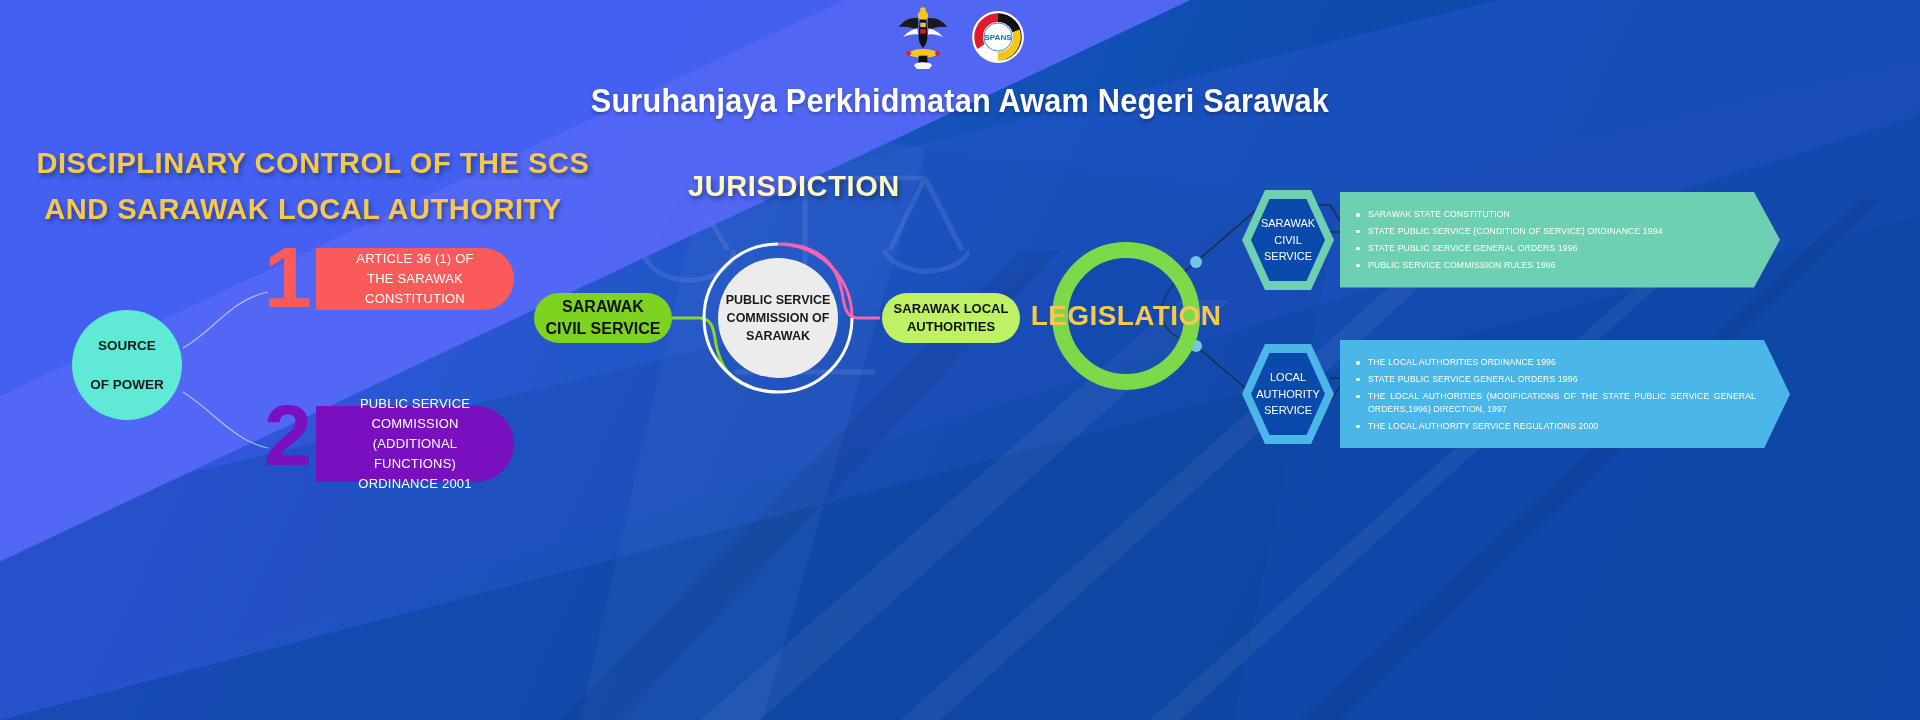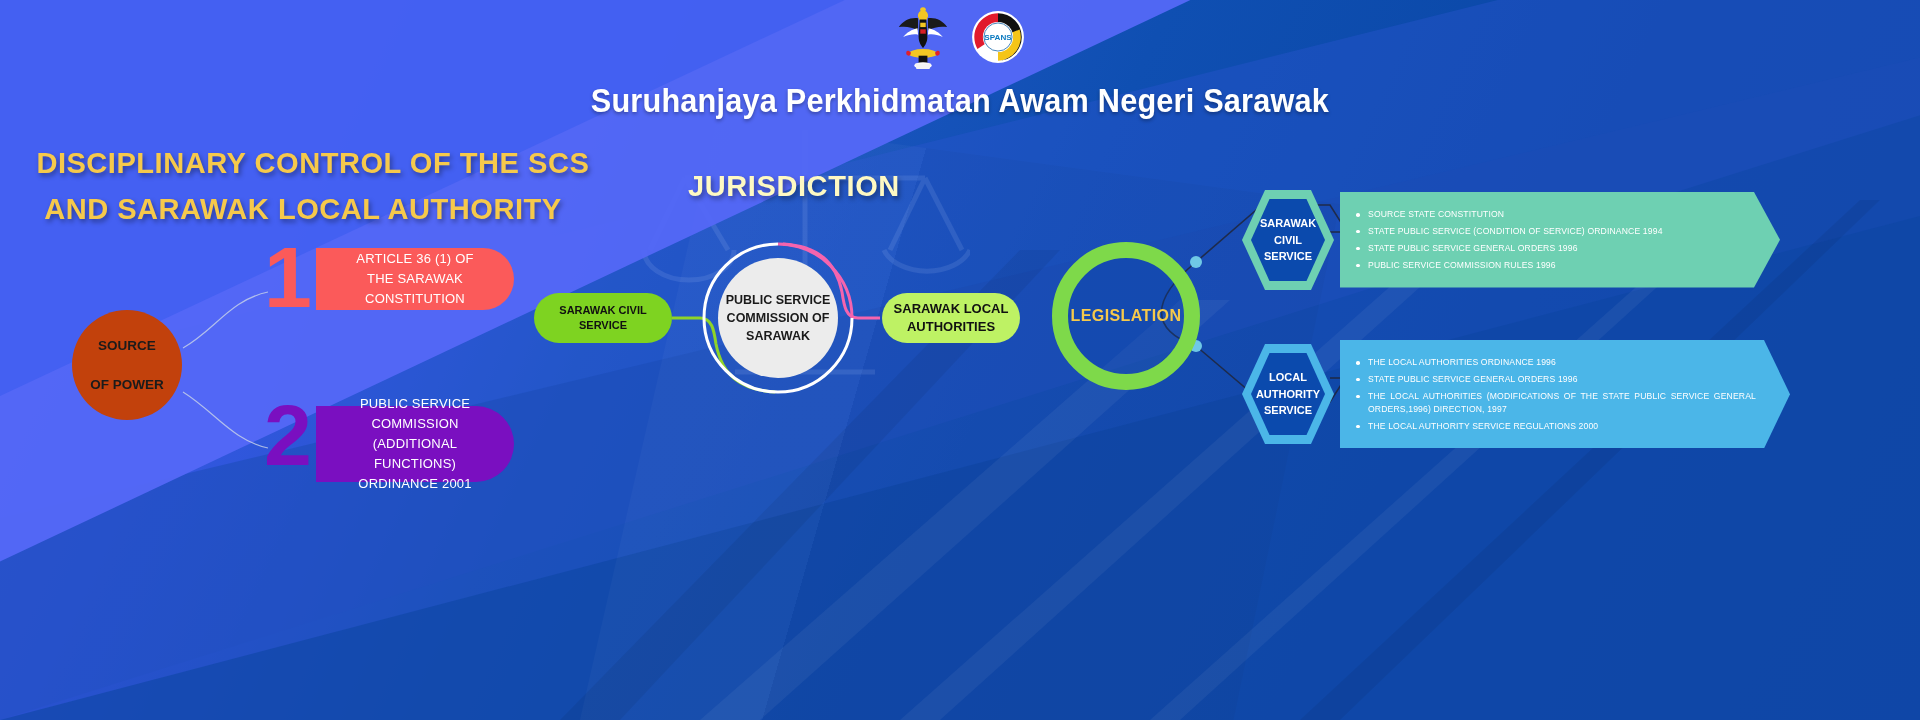--- a/index.html
+++ b/index.html
@@ -83,21 +83,21 @@
 
   .jurisdiction{
     position:absolute; left:688px; top:170px; z-index:6;
     color:#fef9c3; font-size:29px; font-weight:700; letter-spacing:.6px;
     text-shadow:2px 3px 5px rgba(0,0,0,.38);
   }
 
   
   .source-circle{
     position:absolute; left:72px; top:310px; width:110px; height:110px;
-    border-radius:50%; background:#c2410c; z-index:6;
+    border-radius:50%; background:#5eead4; z-index:6;
     display:flex; flex-direction:column; align-items:center; justify-content:center;
     color:#1b1b1b; font-size:13.5px; font-weight:700; line-height:1.45; text-align:center;gap:19px;
   }
 
   .item-card{ position:absolute; z-index:6; display:flex; align-items:center; }
   .item-num{
     font-size:86px; font-weight:800; line-height:.78; letter-spacing:-3px;
     position:absolute; left:0; top:-4px; z-index:1;
   }
   .item-pill{
@@ -113,50 +113,50 @@
 
   #item-2{ left:264px; top:406px; }
   #item-2 .item-num{ color:#7a0fc0; }
   #item-2 .item-pill{ background:#7a0fc0; margin-left:52px; width:198px; height:76px; }
 
   
   .pill-green{
     position:absolute; left:534px; top:293px; width:138px; height:50px;
     background:#7ed321; border-radius:25px; z-index:6;
     display:flex; align-items:center; justify-content:center; text-align:center;
-    color:#111; font-size:11px; font-weight:700; line-height:1.35; padding:0 8px;
+    color:#111; font-size:16px; font-weight:700; line-height:1.35; padding:0 8px;
   }
   .pill-pink{
     position:absolute; left:882px; top:293px; width:138px; height:50px;
     background:#bef264; border-radius:25px; z-index:6;
     display:flex; align-items:center; justify-content:center; text-align:center;
     color:#111; font-size:13px; font-weight:700; line-height:1.35; padding:0 8px;
   }
   .center-circle{
     position:absolute; left:718px; top:258px; width:120px; height:120px;
     background:#ececec; border-radius:50%; z-index:7;
     display:flex; flex-direction:column; align-items:center; justify-content:center;
     color:#1a1a1a; font-size:12.5px; font-weight:700; line-height:1.45; text-align:center;
   }
   .center-ring{ position:absolute; left:700px; top:240px; width:156px; height:156px; z-index:6; }
 
   
   .legislation{
     position:absolute; left:1052px; top:242px; width:148px; height:148px;
     border-radius:50%; border:16px solid #7ed94a; z-index:7;
     display:flex; align-items:center; justify-content:center;
-    color:#f6c94b; font-size:16px; font-weight:800; letter-spacing:.4px;
+    color:#f6c94b; font-size:28px; font-weight:800; letter-spacing:.4px;
     background:rgba(8,68,162,.25);
   }
 
   .hexwrap{ position:absolute; z-index:7; }
   .hex{
     width:92px; height:100px; display:flex; flex-direction:column;
     align-items:center; justify-content:center; text-align:center;
-    color:#ffffff; font-size:11px; font-weight:700; line-height:1.5;
+    color:#ffffff; font-size:11px; font-weight:400; line-height:1.5;
     clip-path:polygon(25% 0, 75% 0, 100% 50%, 75% 100%, 25% 100%, 0 50%);
   }
   .hex-inner{
     width:100%; height:100%; display:flex; flex-direction:column;
     align-items:center; justify-content:center;
     clip-path:polygon(25% 0, 75% 0, 100% 50%, 75% 100%, 25% 100%, 0 50%);
     background:#0b4aad;
   }
   #hex-scs{ left:1242px; top:190px; }
   #hex-scs .hex{ background:#6ed0b2; padding:9px; }
@@ -333,21 +333,21 @@
       <div class="hex-inner">
         <span>LOCAL</span>
         <span>AUTHORITY</span>
         <span>SERVICE</span>
       </div>
     </div>
   </div>
 
   <div class="legis-box" id="legis-scs">
     <ul>
-      <li>SOURCE STATE CONSTITUTION</li>
+      <li>SARAWAK STATE CONSTITUTION</li>
       <li>STATE PUBLIC SERVICE (CONDITION OF SERVICE) ORDINANCE 1994</li>
       <li>STATE PUBLIC SERVICE GENERAL ORDERS 1996</li>
       <li>PUBLIC SERVICE COMMISSION RULES 1996</li>
     </ul>
   </div>
 
   <div class="legis-box" id="legis-las">
     <ul>
       <li>THE LOCAL AUTHORITIES ORDINANCE 1996</li>
       <li>STATE PUBLIC SERVICE GENERAL ORDERS 1996</li>

